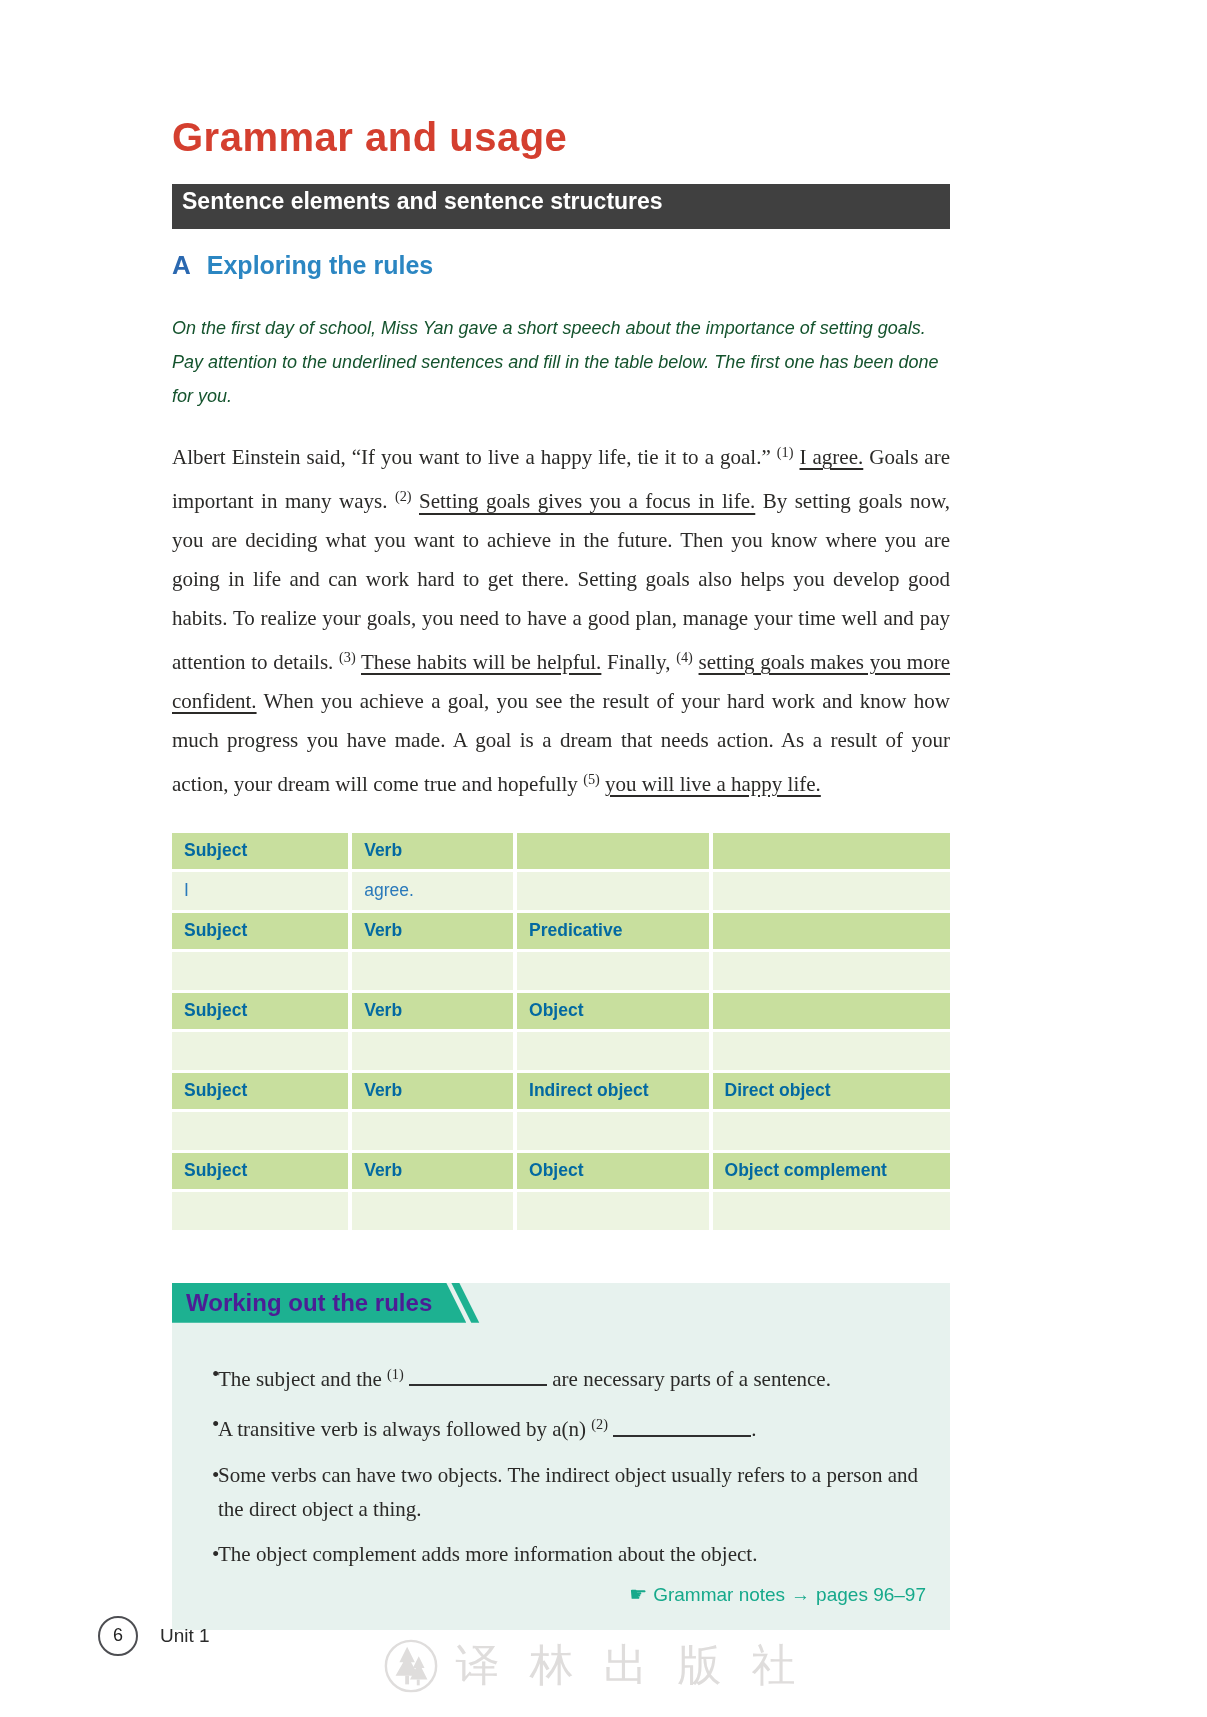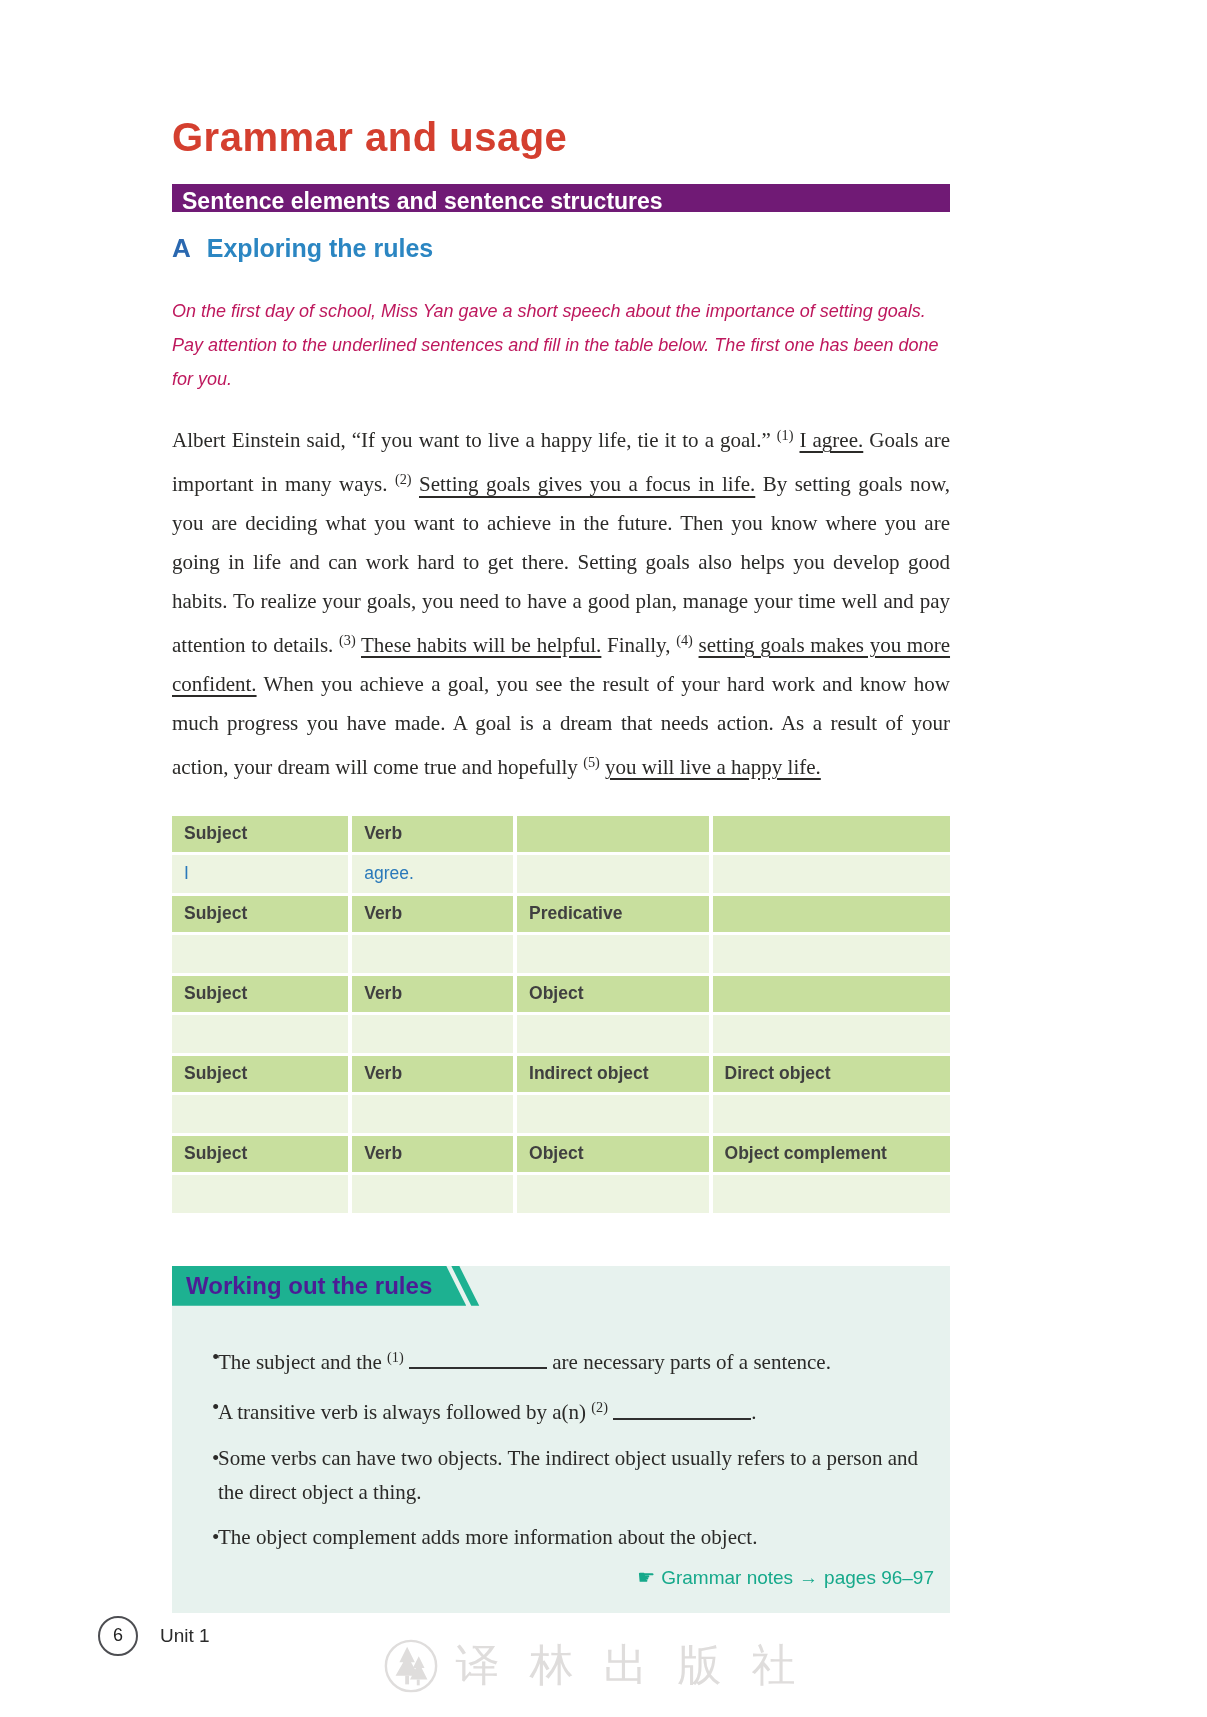--- a/index.html
+++ b/index.html
@@ -3,59 +3,59 @@
 <meta charset="utf-8">
 <style>
   html,body { margin:0; padding:0; }
   body { background:#ffffff; font-family:"Liberation Sans", sans-serif; }
   .page { position:relative; width:1207px; height:1717px; background:#ffffff; overflow:hidden; }
   .content { position:absolute; left:172px; top:0; width:778px; }
 
   .main-title { margin:114px 0 0 0; font-size:40px; line-height:46px; font-weight:bold;
                 color:#d43f2f; letter-spacing:0.5px; }
 
-  .orange-banner { margin-top:24px; height:28px; line-height:35px; background:#701a75;
+  .orange-banner { margin-top:24px; height:45px; line-height:35px; background:#404040;
                    color:#ffffff; font-size:23px; font-weight:bold; padding-left:10px; }
 
   .section-head { margin-top:21px; font-weight:bold; }
   .section-letter { color:#2a68b0; font-size:26px; margin-right:16px; }
   .section-title  { color:#2b86c2; font-size:25px; }
 
   .intro { margin-top:30px; font-style:italic; font-size:18px; line-height:34px;
-           color:#be185d; }
+           color:#14532d; }
 
   .passage { margin-top:20px; font-family:"Liberation Serif", serif; font-size:21px;
              line-height:38.8px; color:#2b2a28; text-align:justify; }
   .sup { font-size:0.68em; vertical-align:0.52em; letter-spacing:0; }
   .ul  { text-decoration:underline; text-underline-offset:4px; text-decoration-thickness:1.5px; }
 
   table.sent-table { margin-top:26px; margin-left:-4px; width:786px;
                      border-collapse:separate; border-spacing:4px 3px; }
   table.sent-table th { background:#c8df9e; height:36px; text-align:left; padding:0 0 0 12px;
-                        font-size:17.5px; color:#404040; font-weight:bold; }
+                        font-size:17.5px; color:#0369a1; font-weight:bold; }
   table.sent-table td { background:#edf4e1; height:38px; padding:0 0 0 12px;
                         font-size:17.5px; color:#2a79ba; }
 
   .wor-box { position:relative; margin-top:50px; background:#e7f2ee; padding:0 0 24px 0; }
   .wor-banner-wrap { display:flex; height:40px; }
   .wor-banner { height:40px; line-height:40px; background:#1db191; color:#4c1d95;
                 font-size:24px; font-weight:bold; padding:0 34px 0 14px;
                 clip-path:polygon(0 0, calc(100% - 20px) 0, 100% 100%, 0 100%); }
   .wor-banner-sliver { width:40px; height:40px; margin-left:-26px; background:#1db191;
                 clip-path:polygon(11px 0, 19px 0, 39px 100%, 31px 100%); }
 
   .rules-list { list-style:none; margin:34px 0 0 0; padding:0 28px 0 0; }
   .rules-list li { position:relative; padding-left:46px; margin-bottom:11px;
                    font-family:"Liberation Serif", serif; font-size:21px; line-height:34px;
                    color:#2b2a28; }
   .rules-list li::before { content:"•"; position:absolute; left:40px; top:0; color:#2b2a28; }
   .blank { display:inline-block; width:138px; height:1em; border-bottom:2px solid #2f2f2f;
            vertical-align:baseline; }
 
-  .grammar-note { margin-top:8px; padding-right:16px; text-align:right; color:#16a98b;
+  .grammar-note { margin-top:8px; padding-right:24px; text-align:right; color:#16a98b;
                   font-size:19px; }
   .grammar-note .hand { font-size:20px; margin-right:6px; }
   .grammar-note .arrow { margin:0 6px; }
 
   .footer { position:absolute; left:98px; top:1616px; display:flex; align-items:center; }
   .page-circle { width:36px; height:36px; border:2px solid #4d4e52; border-radius:50%;
                  text-align:center; line-height:35px; font-size:18px; color:#222; }
   .unit-label { margin-left:22px; font-size:19px; color:#2b2b2b; }
 
   .watermark { position:absolute; left:50%; transform:translateX(-50%); top:1636px;

